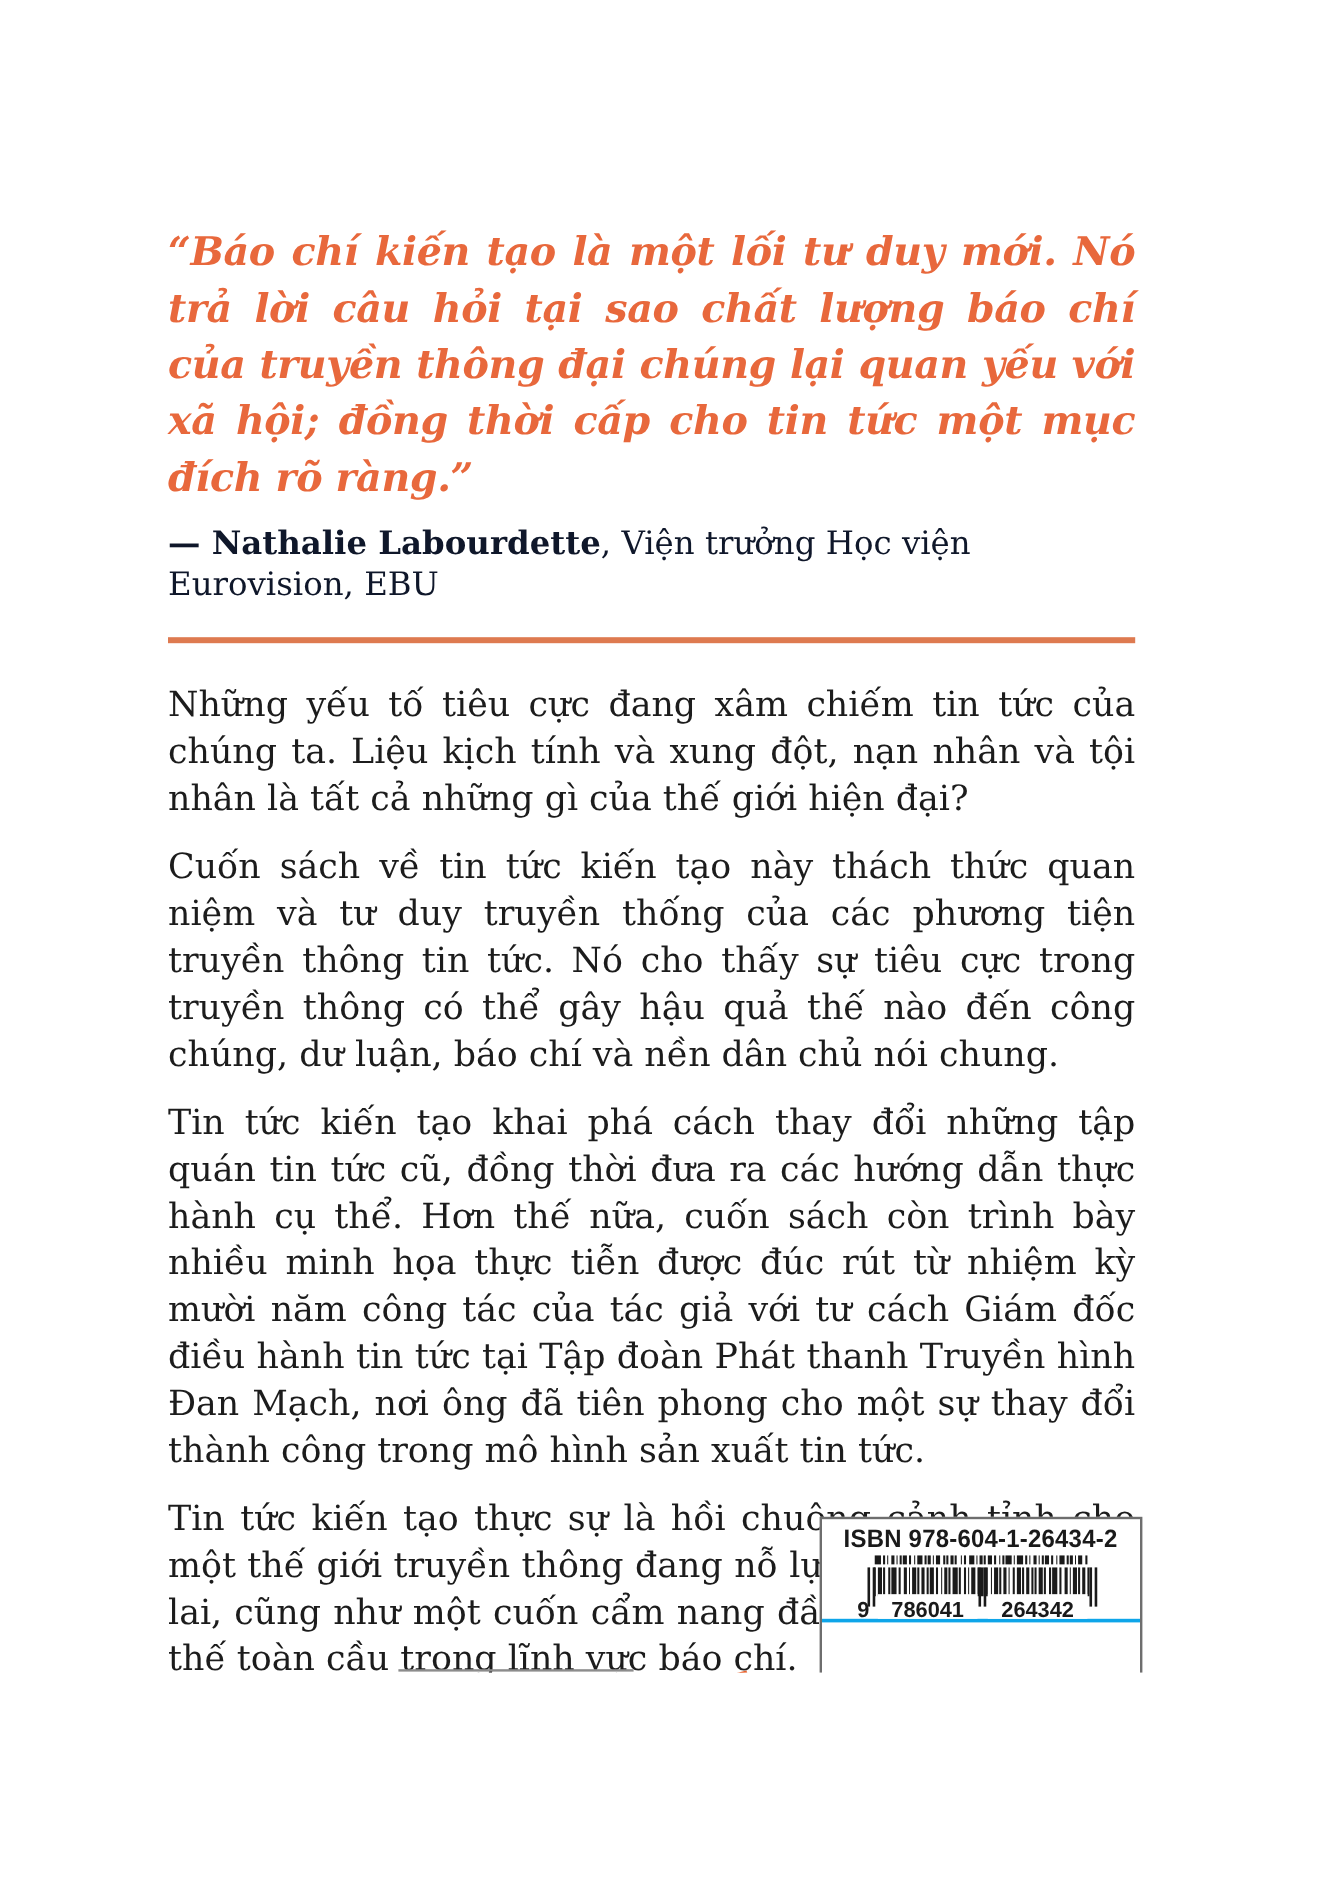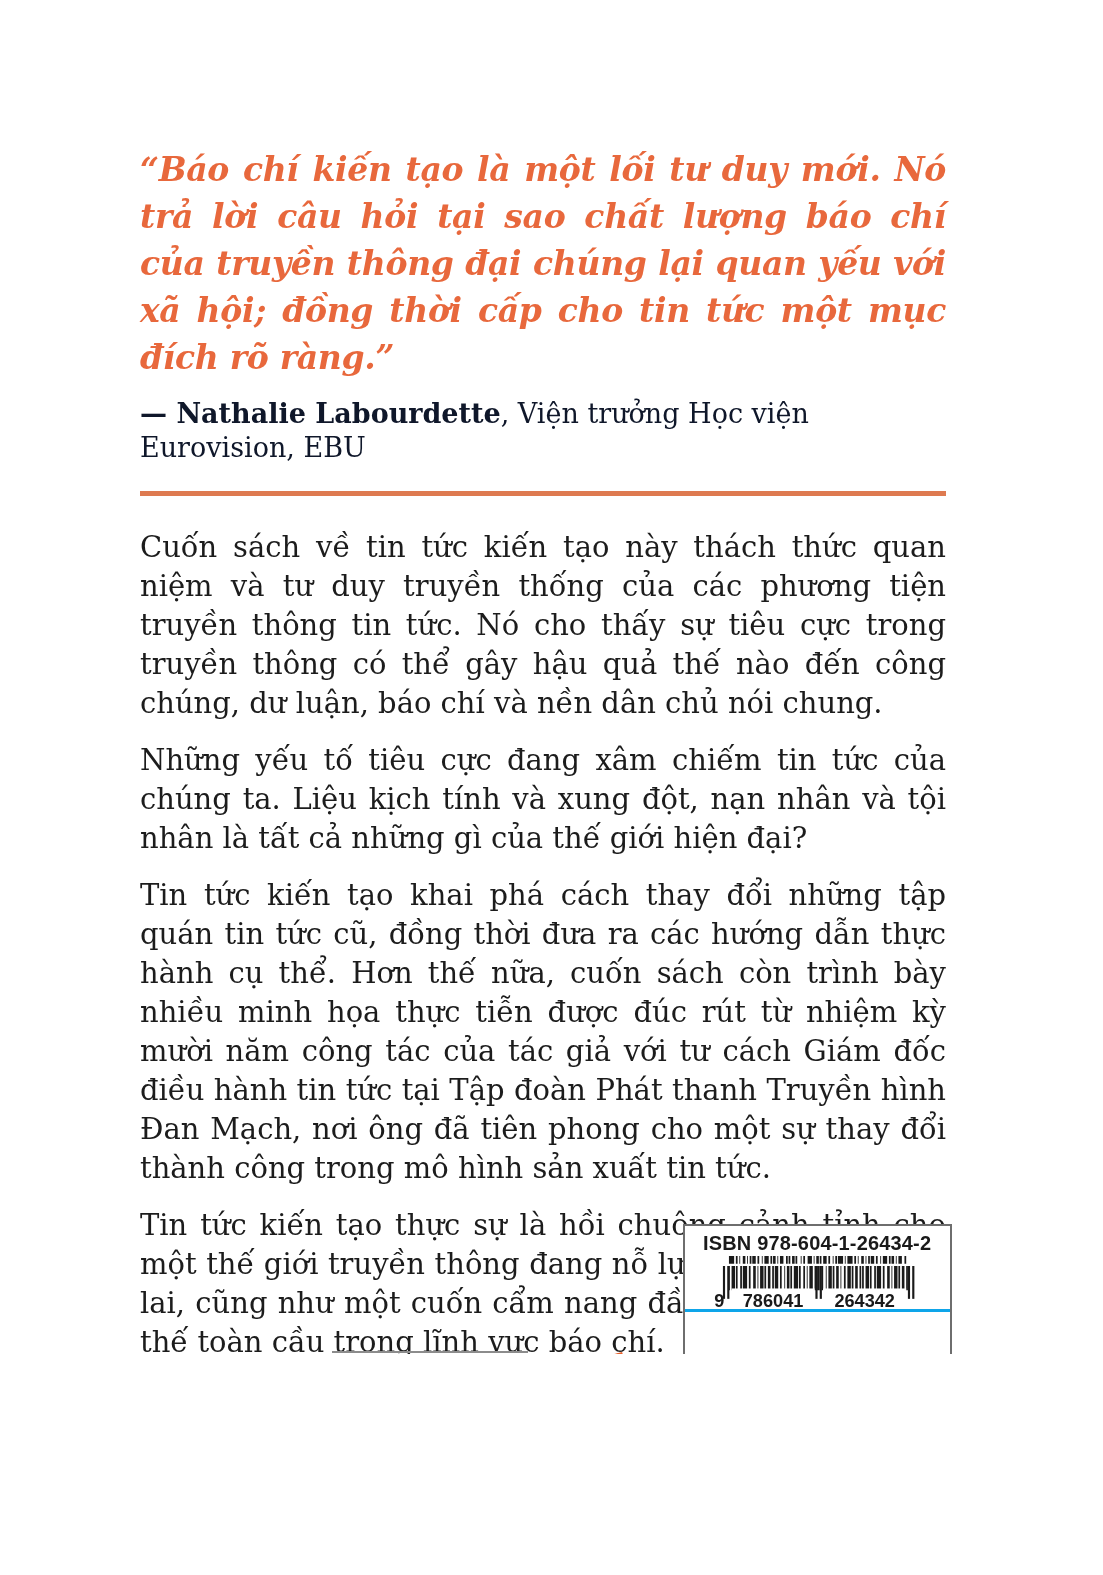--- a/index.html
+++ b/index.html
@@ -2,20 +2,21 @@
 <html lang="vi"><head>
 <meta charset="utf-8">
 <style>
   html,body{margin:0;padding:0;background:#fff;}
   .page{
     position:relative;
     width:1103px;height:1354px;
     background:#fff;
     overflow:hidden;
     font-family:"DejaVu Serif", serif;
+    margin-top:40px;
   }
   .content{
     position:absolute;
     left:140px;top:146px;
     width:806px;
   }
   
   .quote{
     color:#E8683C;
     font-style:italic;
@@ -121,22 +122,22 @@
 
     <p class="quote">“Báo chí kiến tạo là một lối tư duy mới. Nó trả lời câu hỏi tại sao chất lượng báo chí của truyền thông đại chúng lại quan yếu với xã hội; đồng thời cấp cho tin tức một mục đích rõ ràng.”</p>
 
     <div class="attribution">
       <span class="dash">— </span><span class="name">Nathalie Labourdette</span><span>, Viện trưởng Học viện Eurovision, EBU</span>
     </div>
 
     <div class="rule"></div>
 
     <div class="body-text">
+      <p class="para"><span>Những yếu tố tiêu cực đang xâm chiếm tin tức của chúng ta. Liệu kịch tính và xung đột, nạn nhân và tội nhân là tất cả những gì của thế giới hiện đại?</span></p>
       <p class="para"><span>Cuốn sách về tin tức kiến tạo này thách thức quan niệm và tư duy truyền thống của các phương tiện truyền thông tin tức. Nó cho thấy sự tiêu cực trong truyền thông có thể gây hậu quả thế nào đến công chúng, dư luận, báo chí và nền dân chủ nói chung.</span></p>
-      <p class="para"><span>Những yếu tố tiêu cực đang xâm chiếm tin tức của chúng ta. Liệu kịch tính và xung đột, nạn nhân và tội nhân là tất cả những gì của thế giới hiện đại?</span></p>
       <p class="para"><span class="lead">Tin tức kiến tạo</span><span> khai phá cách thay đổi những tập quán tin tức cũ, đồng thời đưa ra các hướng dẫn thực hành cụ thể. Hơn thế nữa, cuốn sách còn trình bày nhiều minh họa thực tiễn được đúc rút từ nhiệm kỳ mười năm công tác của tác giả với tư cách Giám đốc điều hành tin tức tại Tập đoàn Phát thanh Truyền hình Đan Mạch, nơi ông đã tiên phong cho một sự thay đổi thành công trong mô hình sản xuất tin tức.</span></p>
       <p class="para"><span class="lead">Tin tức kiến tạo</span><span> thực sự là hồi chuông cảnh tỉnh cho một thế giới truyền thông đang nỗ lực hướng tới tương lai, cũng như một cuốn cẩm nang đầy cảm hứng về xu thế toàn cầu trong lĩnh vực báo chí.</span></p>
     </div>
 
   </div>
 
   <div class="loyalty">
     <div class="loyalty-line"></div>
     <div class="loyalty-text">CÀO TEM, QUÉT MÃ, TÍCH ĐIỂM</div>
   </div>

